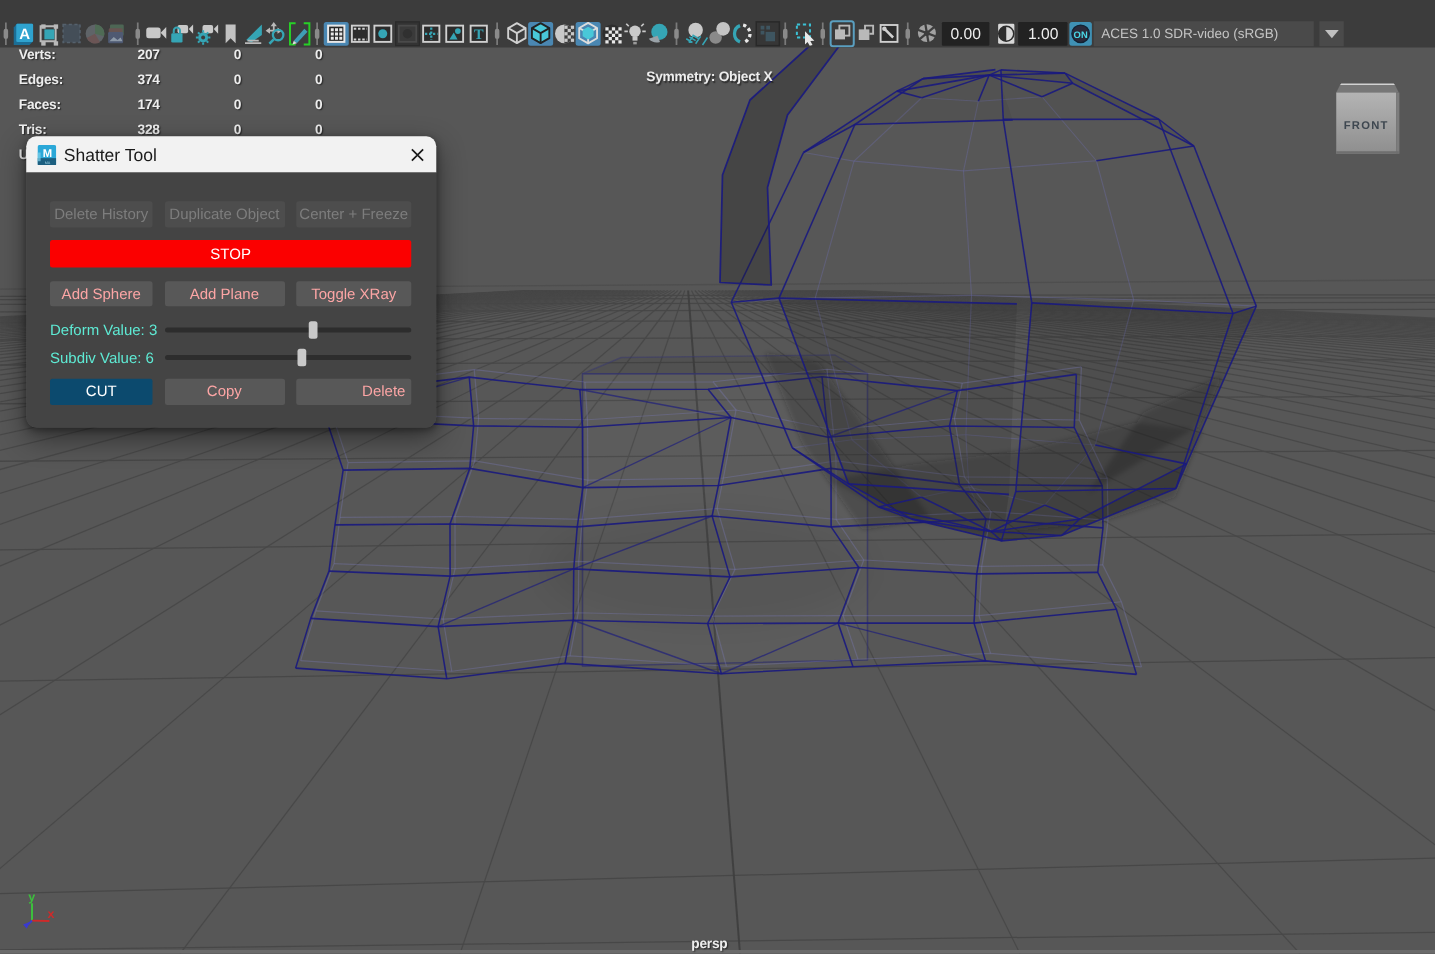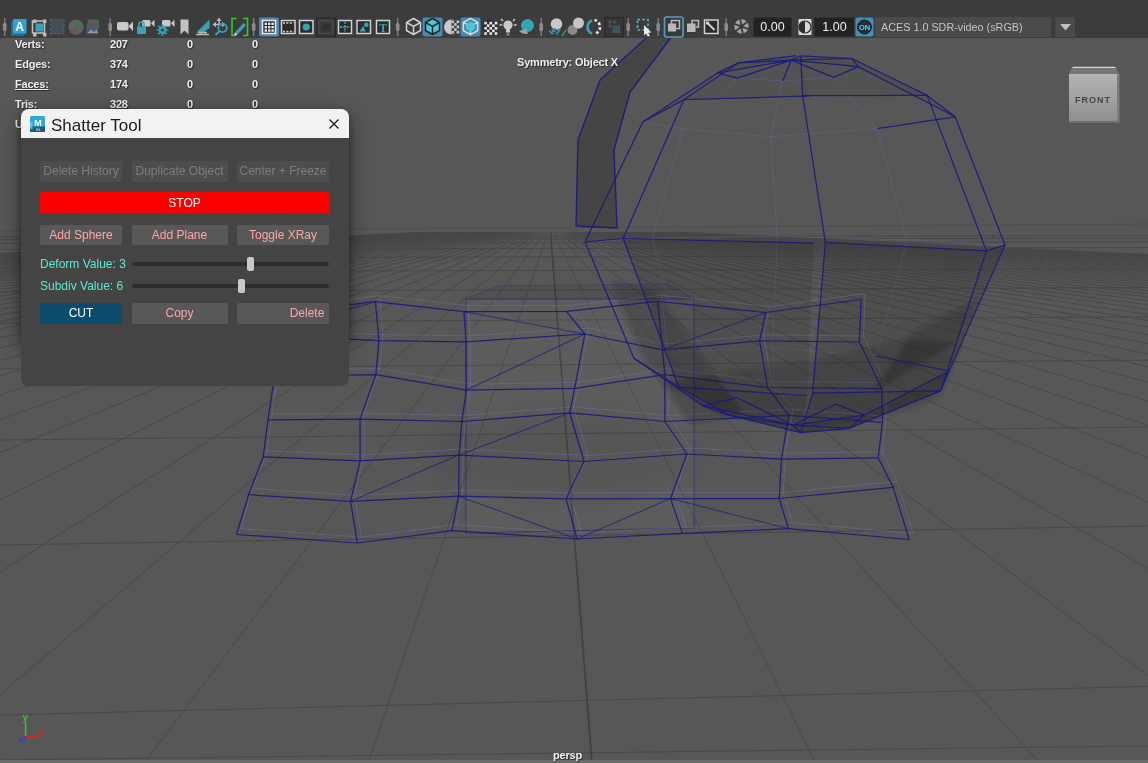--- a/index.html
+++ b/index.html
@@ -7,22 +7,22 @@
 #topbars { position:absolute; left:0; top:0; width:1148px; height:38px; background:#3c3c3c; z-index:5; }
 #menubar { position:absolute; left:0; top:0; width:1148px; height:16px; }
 #menubar span { position:absolute; top:1px; font-size:12px; color:#e2e2e2; }
 #viewport { position:absolute; left:0; top:0; z-index:1; }
 .hud { position:absolute; z-index:6; color:#ededed; font-size:11px; font-weight:bold;
   letter-spacing:-0.2px; text-shadow:1px 1px 1px rgba(0,0,0,0.5); white-space:pre; }
 #dialog { position:absolute; left:21px; top:109px; width:328px; height:233px; z-index:10;
   border-radius:8px; box-shadow:0 8px 22px rgba(0,0,0,0.45), 0 2px 6px rgba(0,0,0,0.35); }
 #dtitle { position:absolute; left:0; top:0; width:328px; height:29px; background:#f2f2f2;
   border-radius:8px 8px 0 0; }
-#dtitle .t { position:absolute; left:30px; top:7px; font-size:17px; color:#1a1a1a; }
-#dbody { position:absolute; left:0; top:29px; width:328px; height:248px; background:#444444;
+#dtitle .t { position:absolute; left:30px; top:7px; font-size:14px; color:#1a1a1a; }
+#dbody { position:absolute; left:0; top:29px; width:328px; height:204px; background:#444444;
   border-radius:0 0 8px 8px; }
 .btn { position:absolute; display:flex; align-items:center; justify-content:center;
   font-size:12px; border-radius:2px; }
 .btn.dis { background:#4d4d4d; color:#7d7d7d; }
 .btn.nrm { background:#585858; color:#fca5a5; }
 .lbl { position:absolute; font-size:12px; color:#5eead4; }
 .track { position:absolute; height:4px; background:#2d2d2d; border-radius:2px; }
 .handle { position:absolute; width:7px; height:14px; background:#c9c9c9; border-radius:2px; }
 #vcube { position:absolute; z-index:6; }
 </style></head><body>
@@ -499,21 +499,21 @@
   </div>
 
   <div class="hud" style="left:15px; top:38px;">Verts:</div>
   <div class="hud" style="left:110px; top:38px;">207</div>
   <div class="hud" style="left:187px; top:38px;">0</div>
   <div class="hud" style="left:252px; top:38px;">0</div>
   <div class="hud" style="left:15px; top:58px;">Edges:</div>
   <div class="hud" style="left:110px; top:58px;">374</div>
   <div class="hud" style="left:187px; top:58px;">0</div>
   <div class="hud" style="left:252px; top:58px;">0</div>
-  <div class="hud" style="left:15px; top:78px;text-decoration:underline;">Faces:</div>
+  <div class="hud" style="left:15px; top:78px;">Faces:</div>
   <div class="hud" style="left:110px; top:78px;">174</div>
   <div class="hud" style="left:187px; top:78px;">0</div>
   <div class="hud" style="left:252px; top:78px;">0</div>
   <div class="hud" style="left:15px; top:98px;">Tris:</div>
   <div class="hud" style="left:110px; top:98px;">328</div>
   <div class="hud" style="left:187px; top:98px;">0</div>
   <div class="hud" style="left:252px; top:98px;">0</div>
   <div class="hud" style="left:15px; top:118px; z-index:6;">UVs:</div>
   <div class="hud" style="left:517px; top:56px;">Symmetry: Object X</div>
   <div class="hud" style="left:553px; top:749px;">persp</div>

